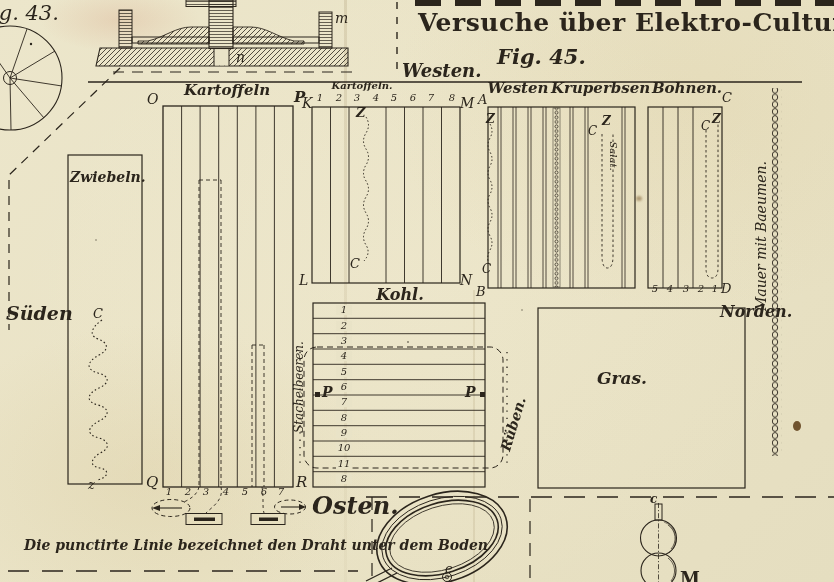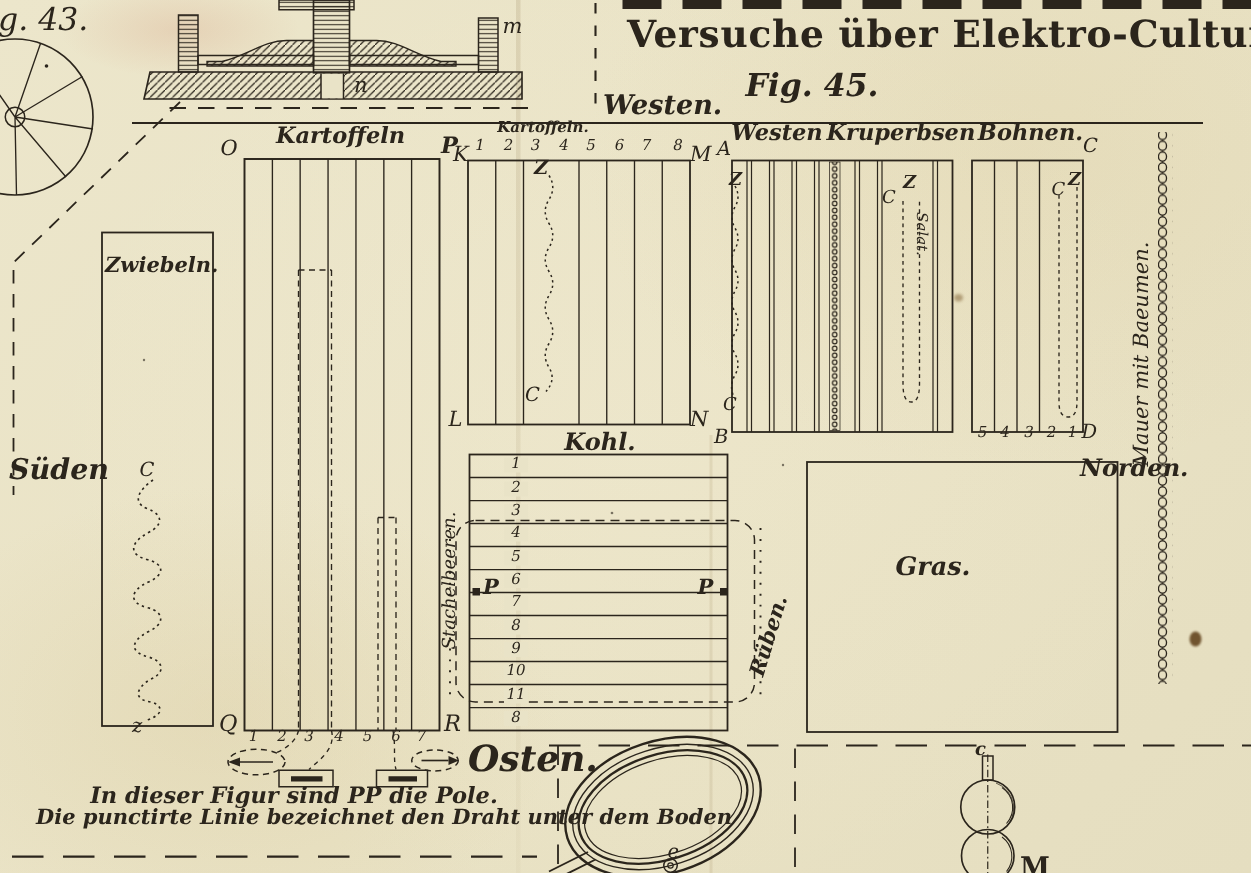--- a/index.html
+++ b/index.html
@@ -268,18 +268,17 @@
   <span class="t b c" style="left:582px;top:370px;width:80px;font-size:17px;">Gras.</span>
 
   <span class="t c r90" style="left:234px;top:381px;width:130px;font-size:12px;">Stachelbeeren.</span>
   <span class="t b c r73" style="left:473px;top:417px;width:80px;font-size:14px;">Rüben.</span>
   <span class="t c r90" style="left:661px;top:229px;width:200px;font-size:14px;">Mauer mit Baeumen.</span>
 
   <span class="t" style="left:445px;top:562px;font-size:13px;">e</span>
   <span class="t b" style="left:650px;top:493px;font-size:12px;">c</span>
   <span class="t b" style="left:680px;top:570px;font-size:18px;font-style:normal;">M</span>
 
-  <span class="t b c" style="left:58px;top:523px;width:276px;font-size:15px;">In dieser Figur sind PP die Pole.</span>
   <span class="t b" style="left:24px;top:538px;font-size:14px;">Die punctirte Linie bezeichnet den Draht unter dem Boden</span>
 
   <div class="stain stain1"></div>
   <div class="stain stain2"></div>
 </div>
 
 </body></html>

